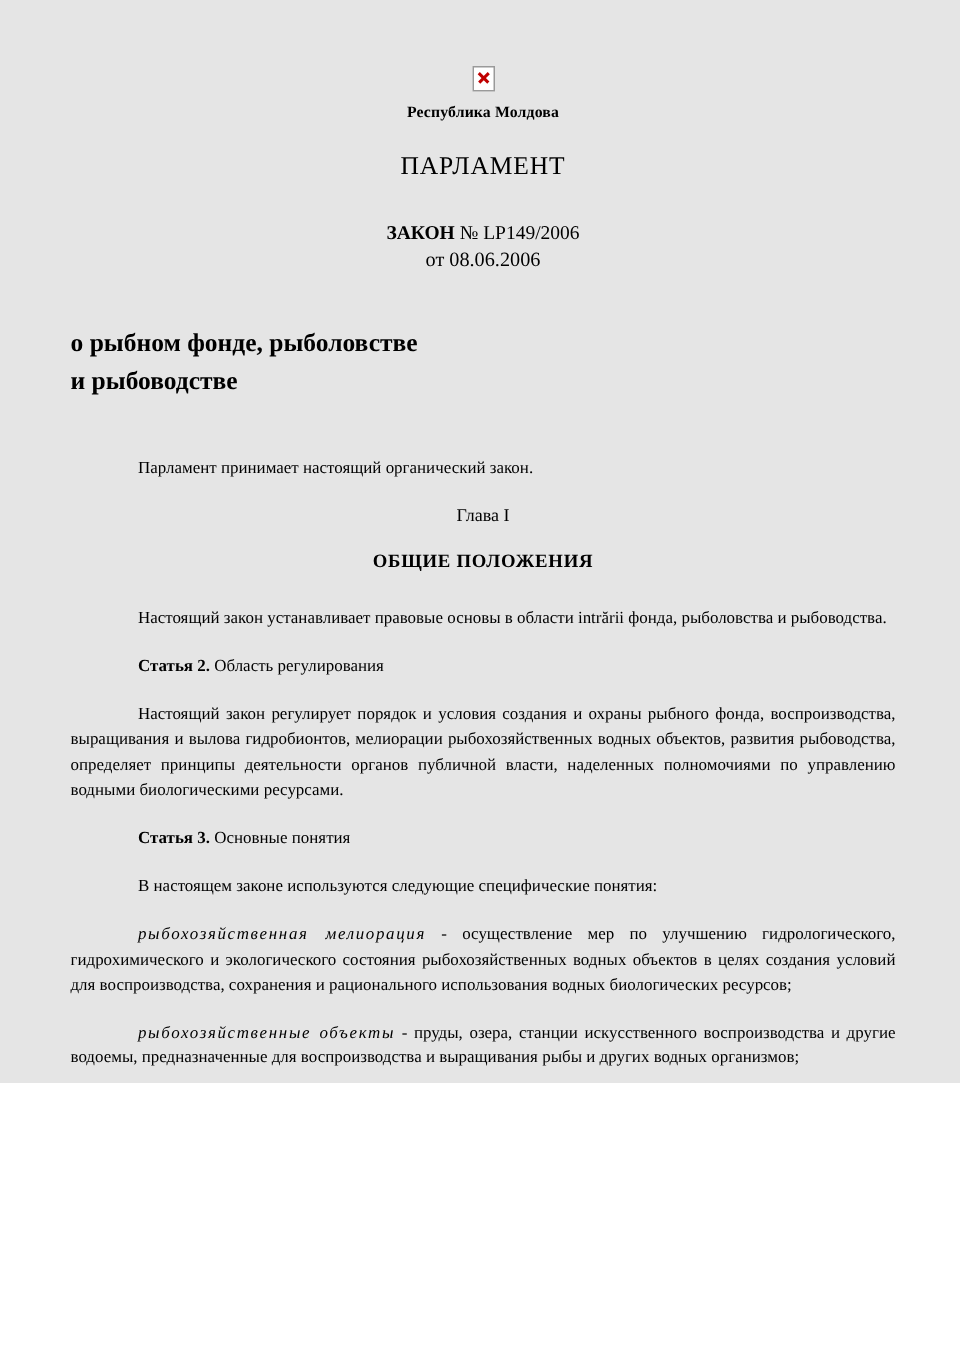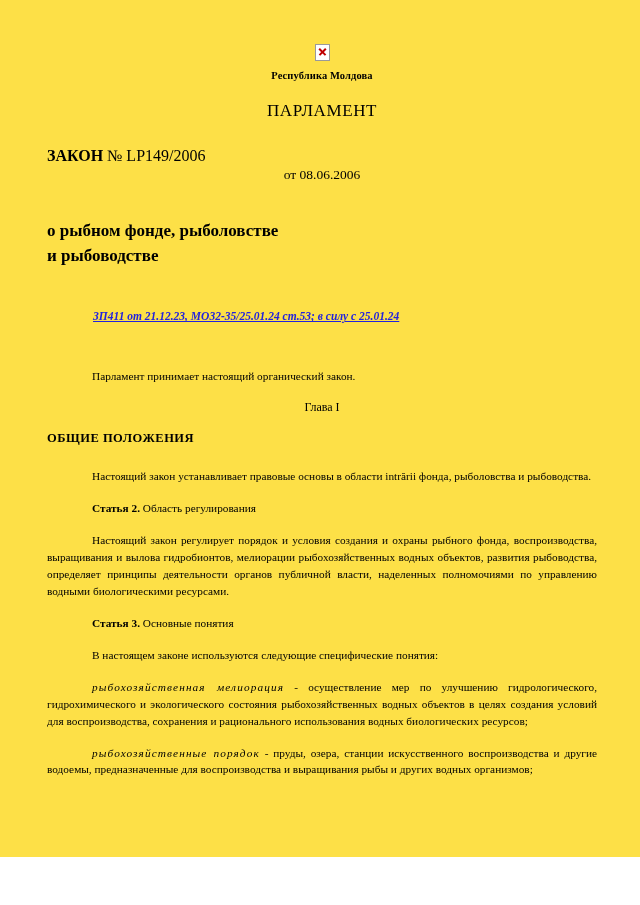--- a/index.html
+++ b/index.html
@@ -11,22 +11,22 @@
   body {
     width: 640px;
     height: 905px;
     font-family: "Liberation Serif", "DejaVu Serif", serif;
     color: #000000;
     overflow: hidden;
   }
   .page {
     position: relative;
     width: 640px;
-    height: 857px;
-    background: #fde047;
+    height: 722px;
+    background: #e5e5e5;
     box-sizing: border-box;
     padding: 0;
   }
   .content {
     padding: 44px 43px 0 47px;
   }
 
   
   .broken-img-row {
     text-align: center;
@@ -63,22 +63,22 @@
     letter-spacing: 0.1px;
     margin: 0 0 20px 0;
   }
   .parliament {
     text-align: center;
     font-size: 17px;
     letter-spacing: 0.6px;
     margin: 0 0 26px 0;
   }
   .law-no {
-    text-align: left;
-    font-size: 16px;
+    text-align: center;
+    font-size: 13px;
     margin: 0 0 2px 0;
   }
   .law-no b { font-weight: bold; }
   .law-date {
     text-align: center;
     font-size: 13.5px;
     margin: 0 0 36px 0;
   }
   .doc-title {
     text-align: left;
@@ -123,20 +123,21 @@
     margin: 0 0 15px 0;
   }
   .para.last { margin-bottom: 0; }
   .chapter {
     text-align: center;
     font-weight: normal;
     font-size: 12px;
     margin: 0 0 16px 0;
   }
   .chapter-title {
+    text-align: center;
     font-weight: bold;
     font-size: 12.5px;
     letter-spacing: 0.5px;
     margin: 0 0 22px 0;
   }
   .article-head {
     font-size: 11.3px;
     line-height: 1.5;
     text-indent: 45px;
     margin: 0 0 15px 0;
@@ -165,35 +166,32 @@
 
     <div class="law-date">от 08.06.2006</div>
 
     <div class="doc-title">
       <span>о рыбном фонде, рыболовстве</span><br>
       <span>и рыбоводстве</span>
     </div>
 
 
 
-    <div class="amend-link">
-      <a href="#">ЗП411 от 21.12.23, МО32-35/25.01.24 ст.53; в силу с 25.01.24</a>
-    </div>
 
     <div class="para">Парламент принимает настоящий органический закон.</div>
 
     <div class="chapter">Глава I</div>
     <div class="chapter-title">ОБЩИЕ ПОЛОЖЕНИЯ</div>
 
     <div class="para">Настоящий закон устанавливает правовые основы в области intrării фонда, рыболовства и рыбоводства.</div>
 
     <div class="article-head"><b>Статья 2.</b><span> Область регулирования</span></div>
     <div class="para">Настоящий закон регулирует порядок и условия создания и охраны рыбного фонда, воспроизводства, выращивания и вылова гидробионтов, мелиорации рыбохозяйственных водных объектов, развития рыбоводства, определяет принципы деятельности органов публичной власти, наделенных полномочиями по управлению водными биологическими ресурсами.</div>
 
     <div class="article-head"><b>Статья 3.</b><span> Основные понятия</span></div>
     <div class="para">В настоящем законе используются следующие специфические понятия:</div>
 
     <div class="para"><span class="term">рыбохозяйственная мелиорация</span><span> - осуществление мер по улучшению гидрологического, гидрохимического и экологического состояния рыбохозяйственных водных объектов в целях создания условий для воспроизводства, сохранения и рационального использования водных биологических ресурсов;</span></div>
 
-    <div class="para last"><span class="term">рыбохозяйственные порядок</span><span> - пруды, озера, станции искусственного воспроизводства и другие водоемы, предназначенные для воспроизводства и выращивания рыбы и других водных организмов;</span></div>
+    <div class="para last"><span class="term">рыбохозяйственные объекты</span><span> - пруды, озера, станции искусственного воспроизводства и другие водоемы, предназначенные для воспроизводства и выращивания рыбы и других водных организмов;</span></div>
 
   </div>
 </div>
 
 </body></html>

